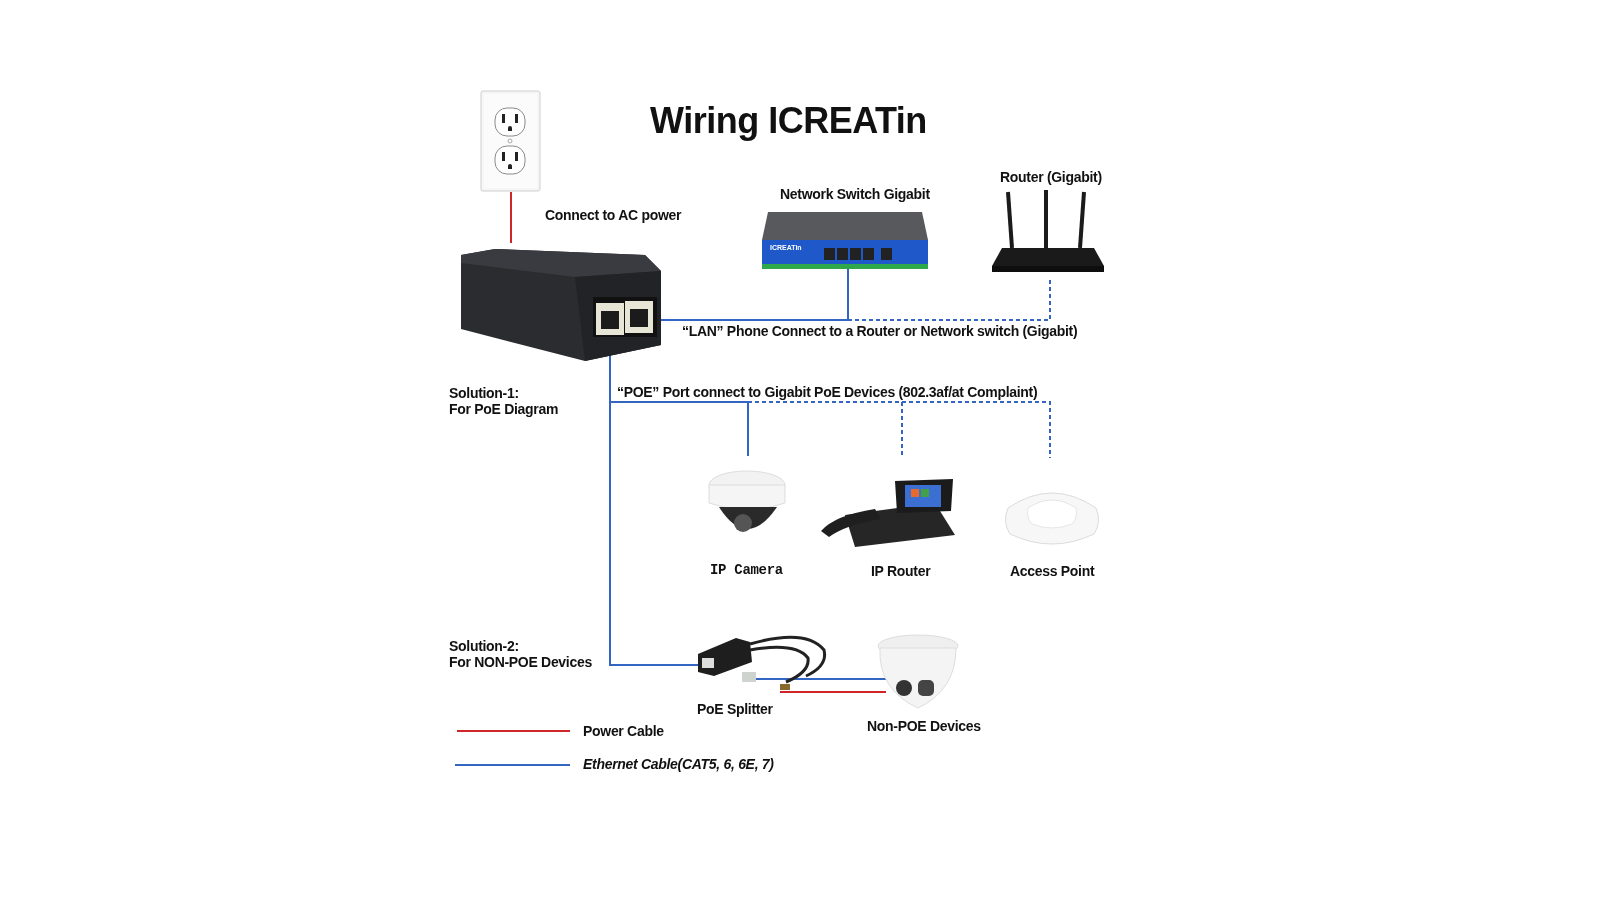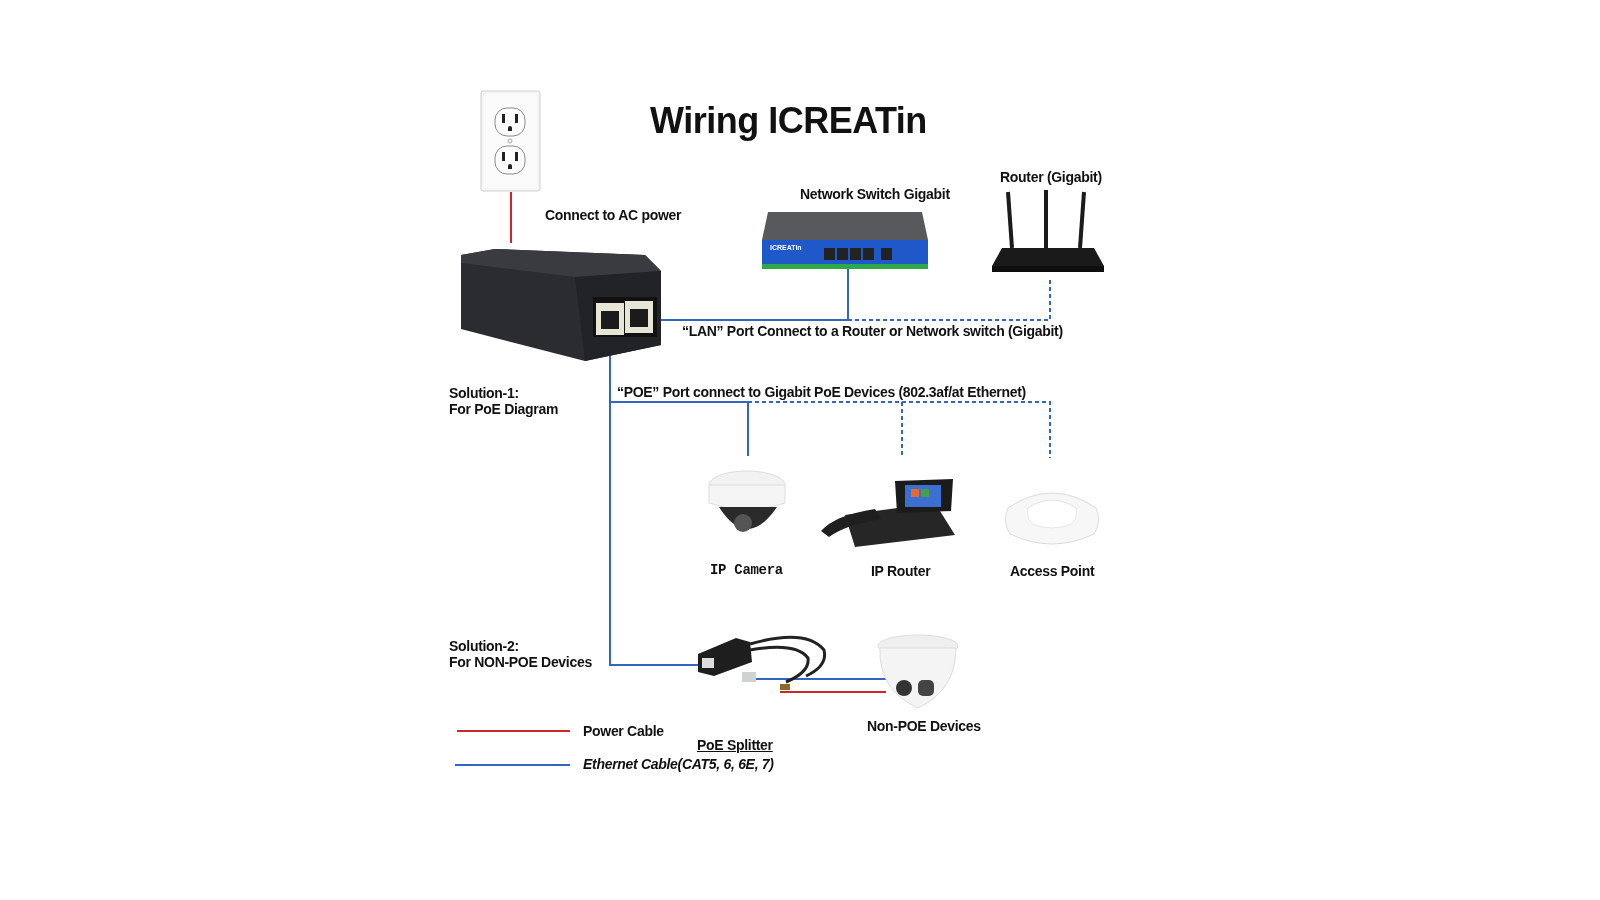--- a/index.html
+++ b/index.html
@@ -65,21 +65,21 @@
     <path d="M6 12 L40 6 L190 12 L206 28 L120 34 L6 20 Z" fill="#3a3b40"></path>
     <path d="M120 34 L206 28 L206 102 L130 118 Z" fill="#222327"></path>
     <rect x="138" y="54" width="64" height="40" fill="#111"></rect>
     <rect x="141" y="60" width="28" height="32" fill="#e7e5d6"></rect>
     <rect x="170" y="58" width="28" height="32" fill="#e7e5d6"></rect>
     <rect x="146" y="68" width="18" height="18" fill="#1b1b1b"></rect>
     <rect x="175" y="66" width="18" height="18" fill="#1b1b1b"></rect>
   </svg>
 </div>
 
-<div class="abs lbl" style="left:792px;top:186px;padding-left:8px;">Network Switch Gigabit</div>
+<div class="abs lbl" style="left:772px;top:186px;padding-left:8px;">Network Switch Gigabit</div>
 <div class="dev" style="left:760px;top:210px;width:170px;height:60px;">
   <svg width="170" height="60">
     <path d="M8 2 L162 2 L168 30 L2 30 Z" fill="#58595c"></path>
     <rect x="2" y="30" width="166" height="24" fill="#1f58c9"></rect>
     <rect x="2" y="54" width="166" height="5" fill="#2ea84a"></rect>
     <text x="10" y="40" font-size="7" fill="#fff" font-weight="700" font-family="Liberation Sans, sans-serif">ICREATin</text>
     <g fill="#222">
         <rect x="64" y="38" width="11" height="12"></rect>
         <rect x="77" y="38" width="11" height="12"></rect>
         <rect x="90" y="38" width="11" height="12"></rect>
@@ -93,28 +93,28 @@
 <div class="dev" style="left:988px;top:188px;width:120px;height:88px;">
   <svg width="120" height="88">
     <path d="M20 4 L24 60" stroke="#1b1b1b" stroke-width="4"></path>
     <path d="M58 2 L58 60" stroke="#1b1b1b" stroke-width="4"></path>
     <path d="M96 4 L92 60" stroke="#1b1b1b" stroke-width="4"></path>
     <path d="M14 60 L106 60 L116 78 L4 78 Z" fill="#1a1a1a"></path>
     <rect x="4" y="78" width="112" height="6" fill="#0e0e0e"></rect>
   </svg>
 </div>
 
-<div class="abs lbl" style="left:682px;top:323px;">“LAN” Port Connect to a Router or Network switch (Gigabit)</div>
+<div class="abs lbl" style="left:682px;top:323px;">“LAN” Phone Connect to a Router or Network switch (Gigabit)</div>
 
 <div class="abs lbl2" style="left:449px;top:385px;">
   <div>Solution-1:</div>
   <div>For PoE Diagram</div>
 </div>
 
-<div class="abs lbl" style="left:617px;top:384px;">“POE” Port connect to Gigabit PoE Devices (802.3af/at Ethernet)</div>
+<div class="abs lbl" style="left:617px;top:384px;">“POE” Port connect to Gigabit PoE Devices (802.3af/at Complaint)</div>
 
 <div class="dev" style="left:705px;top:465px;width:85px;height:80px;">
   <svg width="85" height="80">
     <ellipse cx="42" cy="20" rx="38" ry="14" fill="#f2f2f2" stroke="#ddd"></ellipse>
     <path d="M4 20 L4 38 Q42 52 80 38 L80 20 Z" fill="#f5f5f5" stroke="#ddd"></path>
     <path d="M14 42 Q42 86 72 42 Z" fill="#2a2a2a"></path>
     <circle cx="38" cy="58" r="9" fill="#555"></circle>
   </svg>
 </div>
 <div class="abs lbl" style="left:710px;top:562px;font-family:Liberation Mono, monospace;">IP Camera</div>
@@ -147,21 +147,21 @@
 <div class="dev" style="left:696px;top:632px;width:135px;height:60px;">
   <svg width="135" height="60">
     <path d="M2 22 L40 6 L54 10 L56 30 L18 44 L2 40 Z" fill="#1e1e1e"></path>
     <rect x="6" y="26" width="12" height="10" fill="#ddd"></rect>
     <path d="M54 12 Q110 -4 128 18 Q132 34 110 44" fill="none" stroke="#222" stroke-width="3"></path>
     <path d="M54 18 Q100 10 112 26 Q114 40 90 50" fill="none" stroke="#222" stroke-width="3"></path>
     <rect x="46" y="40" width="14" height="10" fill="#cfd3cf"></rect>
     <rect x="84" y="52" width="10" height="6" fill="#8a6a2a"></rect>
   </svg>
 </div>
-<div class="abs lbl" style="left:697px;top:737px;text-decoration:underline;">PoE Splitter</div>
+<div class="abs lbl" style="left:697px;top:701px;">PoE Splitter</div>
 
 <div class="dev" style="left:872px;top:632px;width:90px;height:80px;">
   <svg width="90" height="80">
     <ellipse cx="46" cy="14" rx="40" ry="11" fill="#efefef" stroke="#ddd"></ellipse>
     <path d="M8 16 Q6 58 46 76 Q84 58 84 16 Z" fill="#f4f4f4" stroke="#ddd"></path>
     <circle cx="32" cy="56" r="8" fill="#333"></circle>
     <rect x="46" y="48" width="16" height="16" rx="5" fill="#444"></rect>
   </svg>
 </div>
 <div class="abs lbl" style="left:867px;top:718px;">Non-POE Devices</div>

